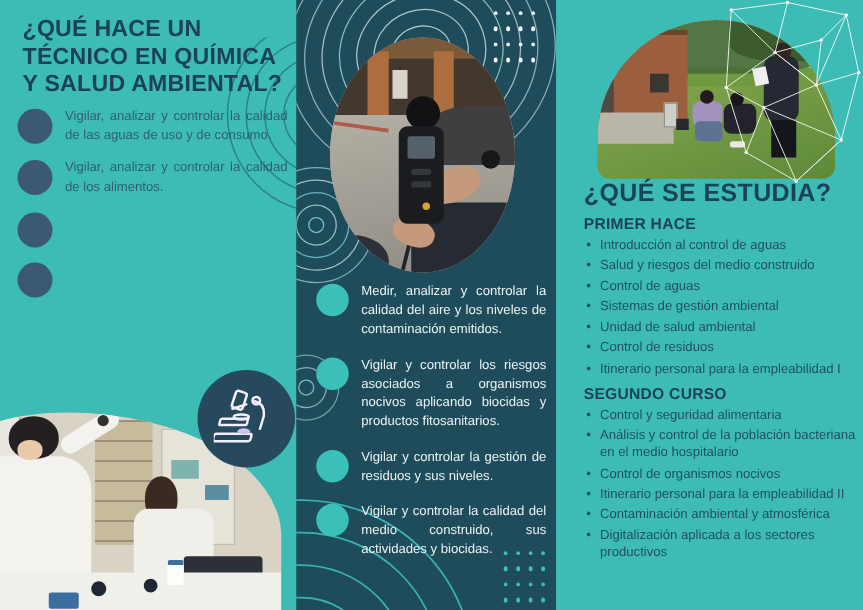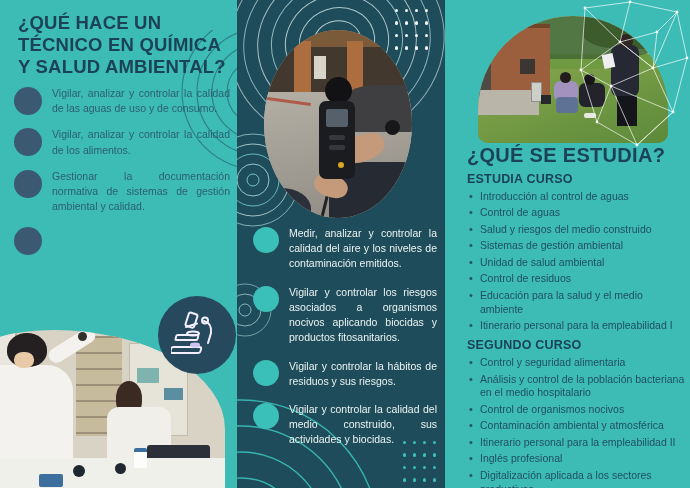--- a/index.html
+++ b/index.html
@@ -149,21 +149,20 @@
         <p>Vigilar, analizar y controlar la calidad de las aguas de uso y de consumo.</p>
       </div>
 
       <div class="bullet-row">
         <span class="dot-navy"></span>
         <p>Vigilar, analizar y controlar la calidad de los alimentos.</p>
       </div>
 
       <div class="bullet-row">
         <span class="dot-navy"></span>
-        <p>Gestionar la documentación normativa de sistemas de gestión ambiental y calidad.</p>
       </div>
 
       <div class="bullet-row">
         <span class="dot-navy"></span>
       </div>
     </div>
 
   <svg class="svg-abs" style="left:157px; top:30px;" width="140" height="150" viewBox="0 0 140 150">
     <g fill="none" stroke="#1e4c5b" stroke-width="1.1" opacity="0.55">
       <circle cx="103" cy="62" r="18"></circle>
@@ -290,21 +289,21 @@
         <p>Medir, analizar y controlar la calidad del aire y los niveles de contaminación emitidos.</p>
       </div>
 
       <div class="bullet-row">
         <span class="dot-teal"></span>
         <p>Vigilar y controlar los riesgos asociados a organismos nocivos aplicando biocidas y productos fitosanitarios.</p>
       </div>
 
       <div class="bullet-row">
         <span class="dot-teal"></span>
-        <p>Vigilar y controlar la hábitos de residuos y sus riesgos.</p>
+        <p>Vigilar y controlar la gestión de residuos y sus niveles.</p>
       </div>
 
       <div class="bullet-row">
         <span class="dot-teal"></span>
         <p>Vigilar y controlar la calidad del medio construido, sus actividades y biocidas.</p>
       </div>
     </div>
 
   <svg class="svg-abs" style="left:-14px; bottom:-70px;" width="200" height="210" viewBox="0 0 200 210">
     <g fill="none" stroke="#3bc0b9" stroke-width="1.4" opacity=".9">
@@ -380,37 +379,35 @@
         <circle cx="45" cy="42" r="1.4"></circle>
       <circle cx="78" cy="68" r="1.4"></circle>
         <circle cx="36" cy="86" r="1.4"></circle>
         <circle cx="82" cy="32" r="1.4"></circle>
     </g>
   </svg>
 
   <h2 class="rp-title">¿QUÉ SE ESTUDIA?</h2>
 
   <div class="rp-sections">
-    <h3>ESTUDIA CURSO</h3>
+    <h3>PRIMER HACE</h3>
     <ul>
 
     <li>Introducción al control de aguas</li>
+        <li>Salud y riesgos del medio construido</li>
         <li>Control de aguas</li>
-        <li>Salud y riesgos del medio construido</li>
         <li>Sistemas de gestión ambiental</li>
         <li>Unidad de salud ambiental</li>
         <li>Control de residuos</li>
-        <li>Educación para la salud y el medio ambiente</li>
         <li>Itinerario personal para la empleabilidad I</li>
       </ul>
     <h3>SEGUNDO CURSO</h3>
     <ul>
 
     <li>Control y seguridad alimentaria</li>
         <li>Análisis y control de la población bacteriana en el medio hospitalario</li>
         <li>Control de organismos nocivos</li>
+        <li>Itinerario personal para la empleabilidad II</li>
         <li>Contaminación ambiental y atmosférica</li>
-        <li>Itinerario personal para la empleabilidad II</li>
-        <li>Inglés profesional</li>
         <li>Digitalización aplicada a los sectores productivos</li>
       </ul>
   </div>
 </section>
 
 </body></html>

